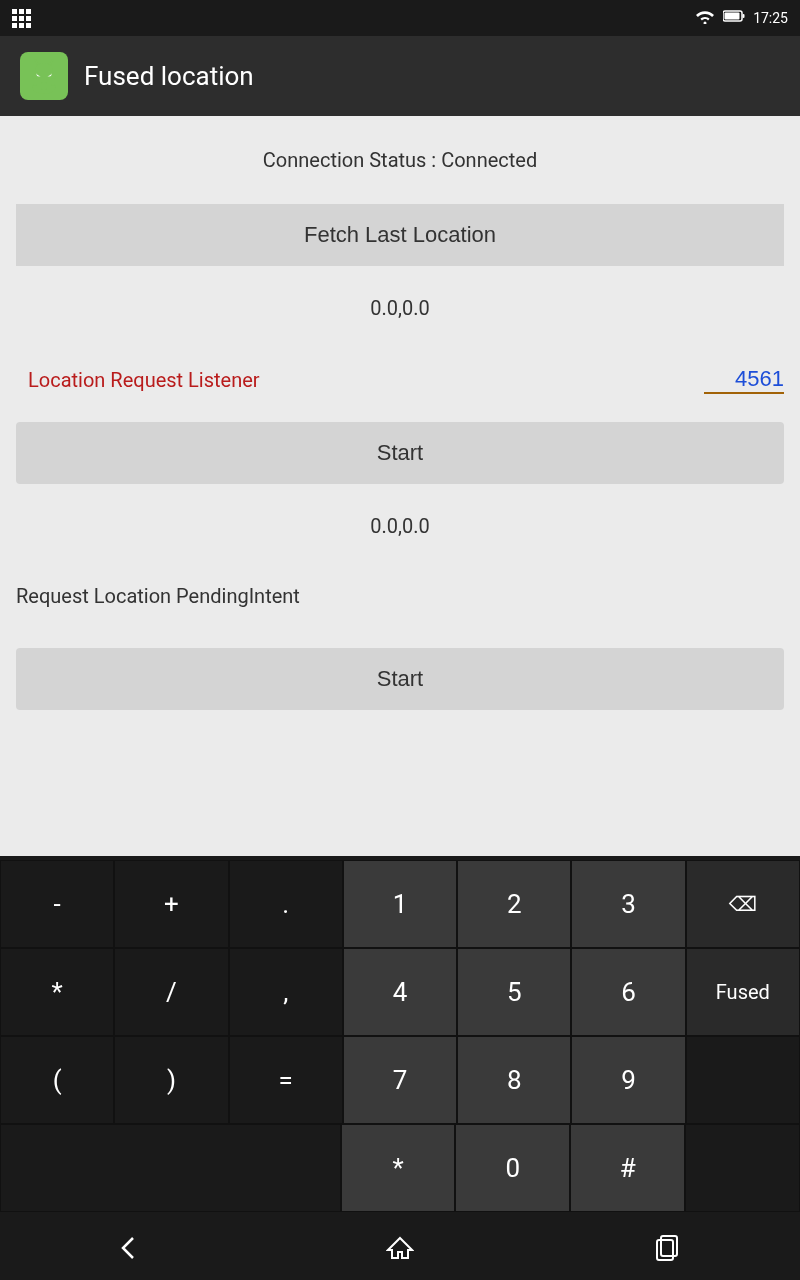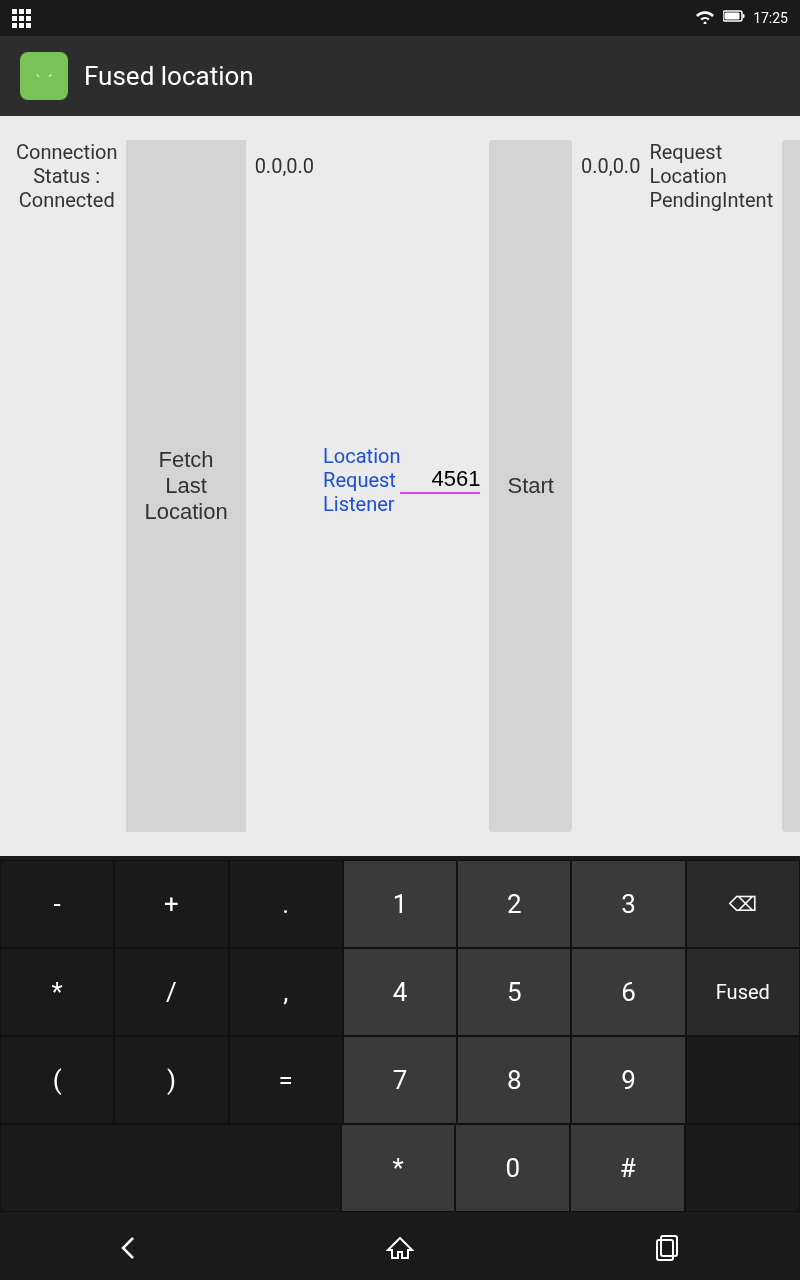--- a/index.html
+++ b/index.html
@@ -69,24 +69,24 @@
     .app-title {
       color: white;
       font-size: 26px;
       font-weight: 400;
     }
 
     
     .main-content {
       background: #ebebeb;
       flex: 1;
-      padding: 24px 16px;
-      display: flex;
-      flex-direction: row;
-      gap: 9px;
+      padding: 32px 16px;
+      display: flex;
+      flex-direction: column;
+      gap: 16px;
     }
 
     .connection-status {
       text-align: center;
       font-size: 20px;
       color: #333;
       margin-bottom: 16px;
     }
 
     .btn-fetch {
@@ -110,28 +110,29 @@
 
     .section-row {
       display: flex;
       align-items: center;
       justify-content: space-between;
       margin-bottom: 12px;
     }
 
     .section-label {
       font-size: 20px;
+      color: #b91c1c;
+      margin-left: 12px;
+    }
+
+    .interval-input {
+      font-size: 22px;
       color: #1d4ed8;
-    }
-
-    .interval-input {
-      font-size: 22px;
-      color: #000000;
       border: none;
-      border-bottom: 2px solid #d946ef;
+      border-bottom: 2px solid #a16207;
       background: transparent;
       width: 80px;
       text-align: right;
       outline: none;
     }
 
     .btn-start {
       background: #d4d4d4;
       border: none;
       border-radius: 4px;

